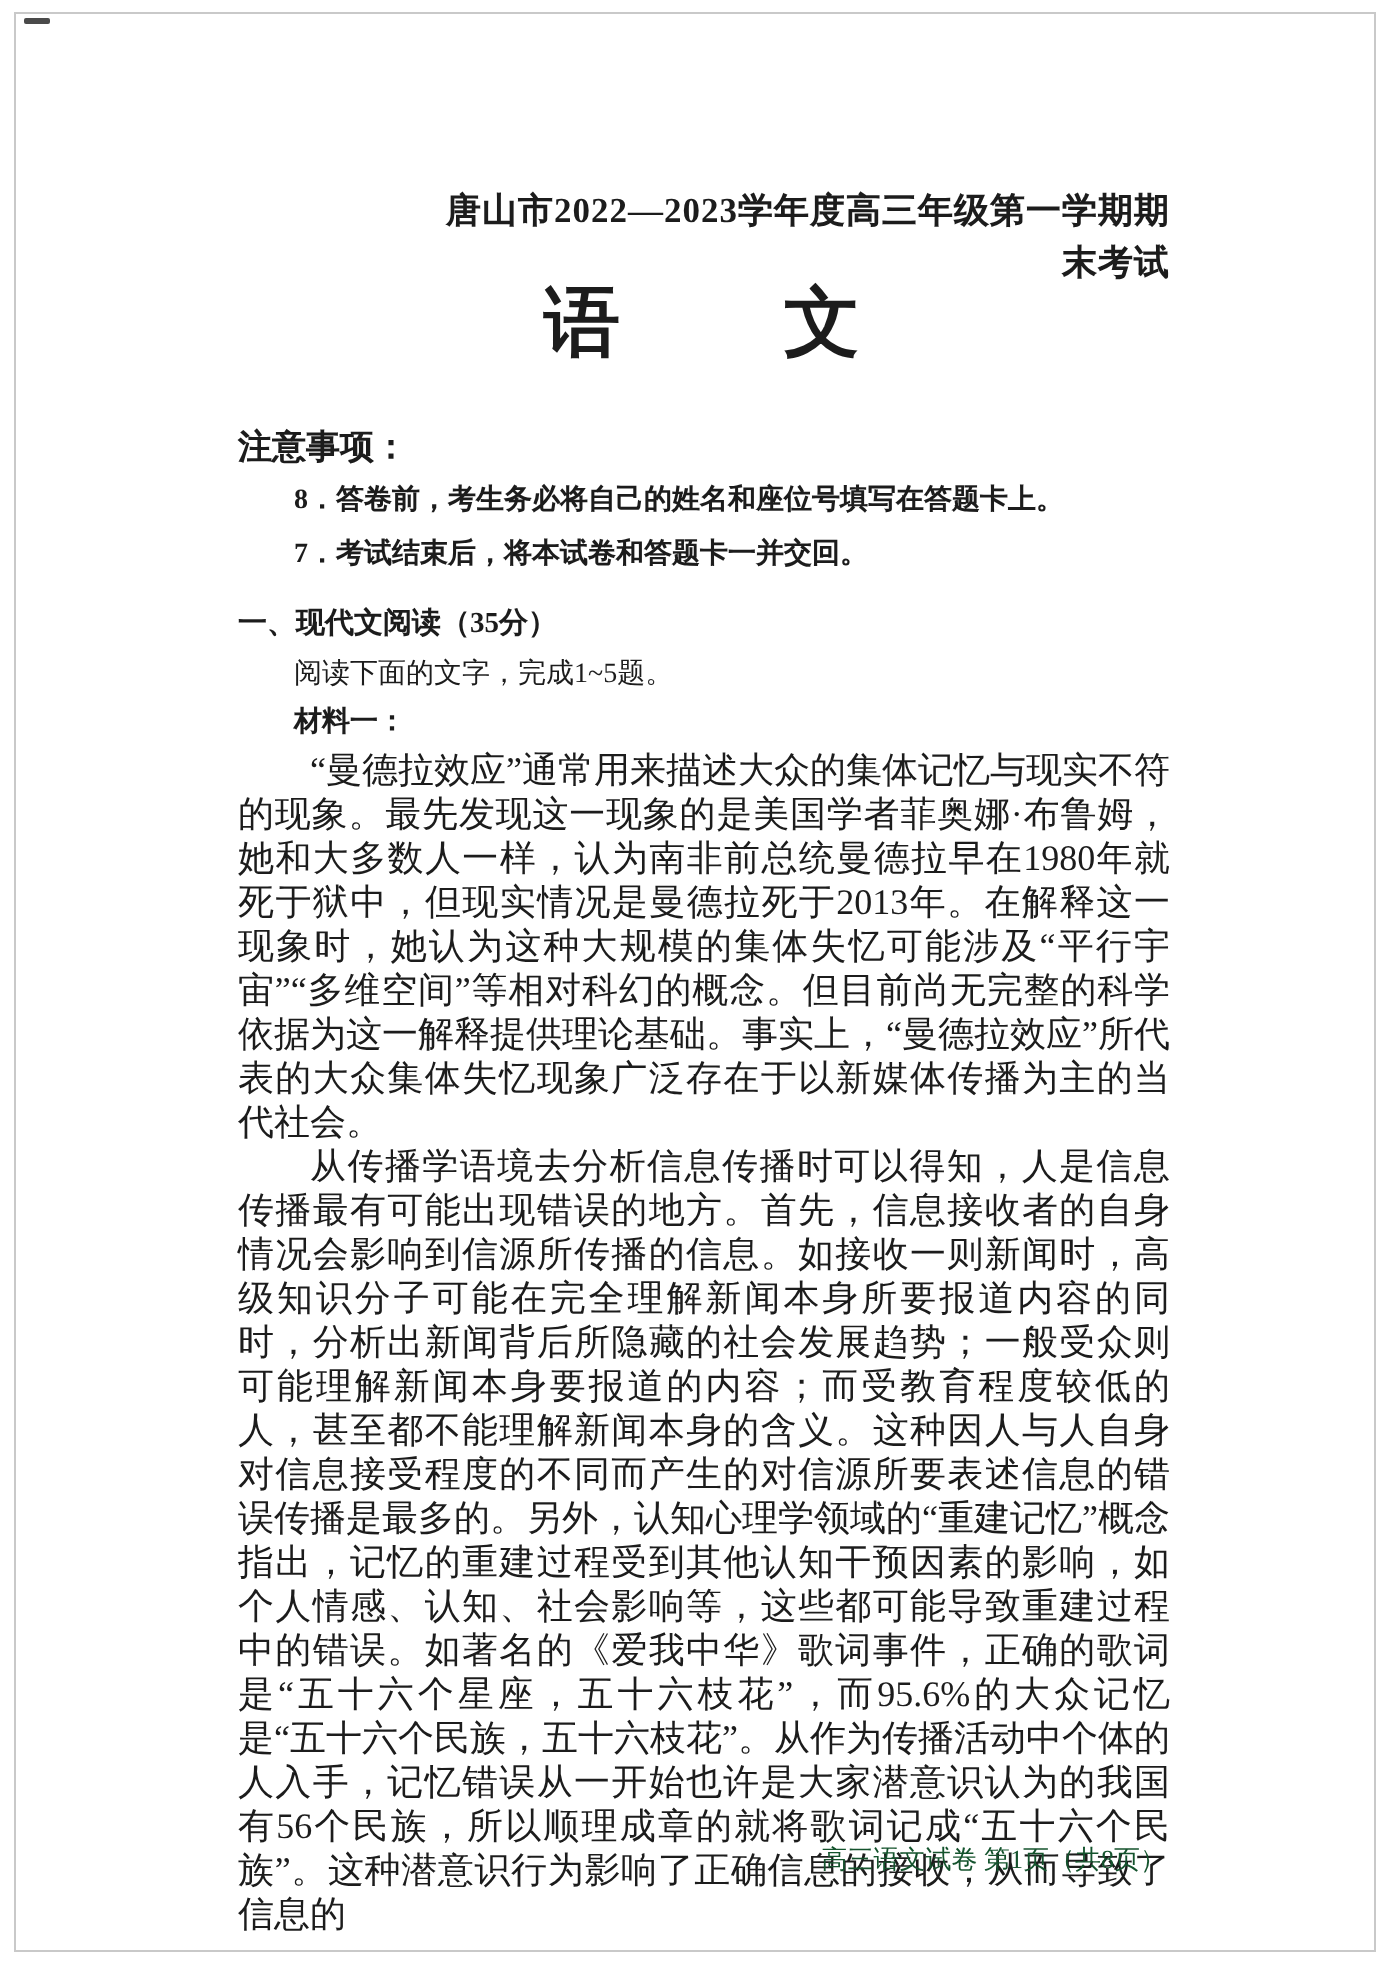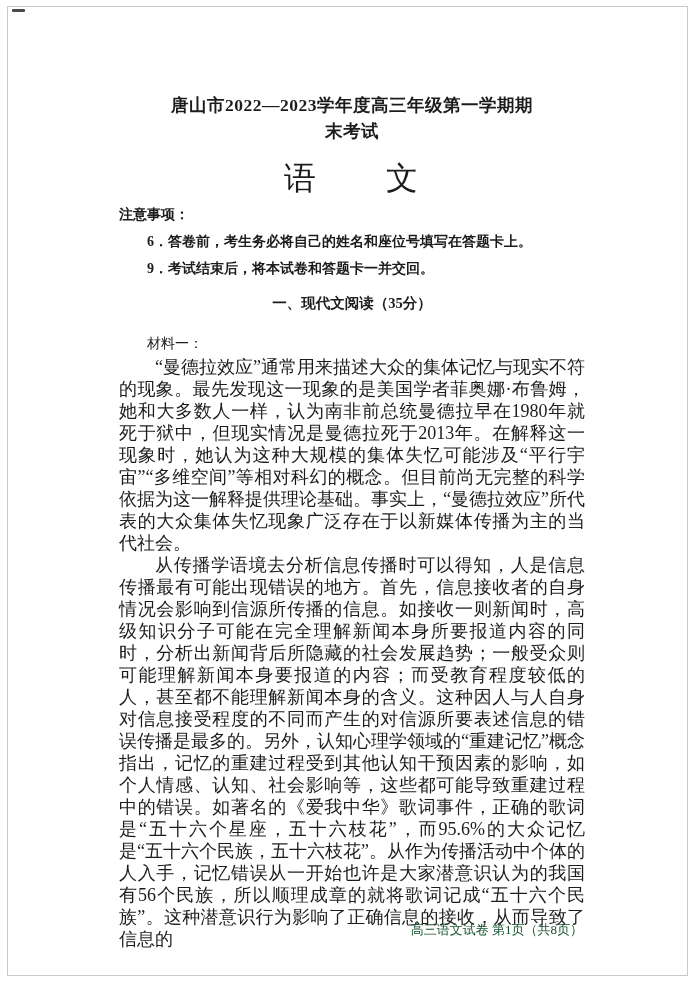--- a/index.html
+++ b/index.html
@@ -25,64 +25,63 @@
     width: 13px; height: 3px;
     background: #4a4a4a;
     border-radius: 1px;
   }
   .page {
     position: absolute;
     left: 119px; top: 92px;
     width: 466px;
   }
   .title {
-    text-align: center;
+    text-align: right;
     font-weight: bold;
     font-size: 17.5px;
     line-height: 26px;
     letter-spacing: 0.5px;
   }
   .subject {
     text-align: center;
-    font-weight: normal;
-    font-size: 32px;
+    font-weight: bold;
+    font-size: 38px;
     line-height: 36px;
-    margin-top: 16px;
+    margin-top: 0;
     letter-spacing: 2px;
   }
   .notice-heading {
-    margin-top: 6px;
+    margin-top: 31px;
     font-weight: bold;
-    font-size: 14px;
+    font-size: 17px;
     line-height: 26px;
   }
   .notice-item {
     font-weight: bold;
     font-size: 14px;
     line-height: 27px;
     text-indent: 2em;
     text-align: justify;
   }
   .sec-heading {
     font-weight: bold;
     font-size: 14.5px;
     line-height: 25px;
   }
-  .sec-heading.first { margin-top: 9px; text-align: center; }
+  .sec-heading.first { margin-top: 9px; }
   .instr {
     font-size: 14px;
     line-height: 25px;
     text-indent: 2em;
   }
   .material {
-    font-weight: normal;
+    font-weight: bold;
     font-size: 14px;
     line-height: 24px;
     text-indent: 2em;
-    margin-top: 16px;
   }
   .para {
     font-size: 18px;
     line-height: 22px;
     text-indent: 2em;
     text-align: justify;
   }
   .footer {
     position: absolute;
     right: 112px;
@@ -101,25 +100,26 @@
 <div class="page">
 
   <div class="title">
     <span>唐山市2022—2023学年度高三年级第一学期期</span><br>
     <span>末考试</span>
   </div>
 
   <div class="subject">语　　文</div>
 
   <div class="notice-heading">注意事项：</div>
-  <p class="notice-item">6．答卷前，考生务必将自己的姓名和座位号填写在答题卡上。</p>
-  <p class="notice-item">9．考试结束后，将本试卷和答题卡一并交回。</p>
+  <p class="notice-item">8．答卷前，考生务必将自己的姓名和座位号填写在答题卡上。</p>
+  <p class="notice-item">7．考试结束后，将本试卷和答题卡一并交回。</p>
 
   <div class="sec-heading first">一、现代文阅读（35分）</div>
 
+  <p class="instr">阅读下面的文字，完成1~5题。</p>
   <p class="material">材料一：</p>
 
   <p class="para">“曼德拉效应”通常用来描述大众的集体记忆与现实不符的现象。最先发现这一现象的是美国学者菲奥娜·布鲁姆，她和大多数人一样，认为南非前总统曼德拉早在1980年就死于狱中，但现实情况是曼德拉死于2013年。在解释这一现象时，她认为这种大规模的集体失忆可能涉及“平行宇宙”“多维空间”等相对科幻的概念。但目前尚无完整的科学依据为这一解释提供理论基础。事实上，“曼德拉效应”所代表的大众集体失忆现象广泛存在于以新媒体传播为主的当代社会。</p>
   <p class="para">从传播学语境去分析信息传播时可以得知，人是信息传播最有可能出现错误的地方。首先，信息接收者的自身情况会影响到信源所传播的信息。如接收一则新闻时，高级知识分子可能在完全理解新闻本身所要报道内容的同时，分析出新闻背后所隐藏的社会发展趋势；一般受众则可能理解新闻本身要报道的内容；而受教育程度较低的人，甚至都不能理解新闻本身的含义。这种因人与人自身对信息接受程度的不同而产生的对信源所要表述信息的错误传播是最多的。另外，认知心理学领域的“重建记忆”概念指出，记忆的重建过程受到其他认知干预因素的影响，如个人情感、认知、社会影响等，这些都可能导致重建过程中的错误。如著名的《爱我中华》歌词事件，正确的歌词是“五十六个星座，五十六枝花”，而95.6%的大众记忆是“五十六个民族，五十六枝花”。从作为传播活动中个体的人入手，记忆错误从一开始也许是大家潜意识认为的我国有56个民族，所以顺理成章的就将歌词记成“五十六个民族”。这种潜意识行为影响了正确信息的接收，从而导致了信息的</p>
 
 </div>
 
 <div class="footer">高三语文试卷 第1页（共8页）</div>
 
 </body></html>

